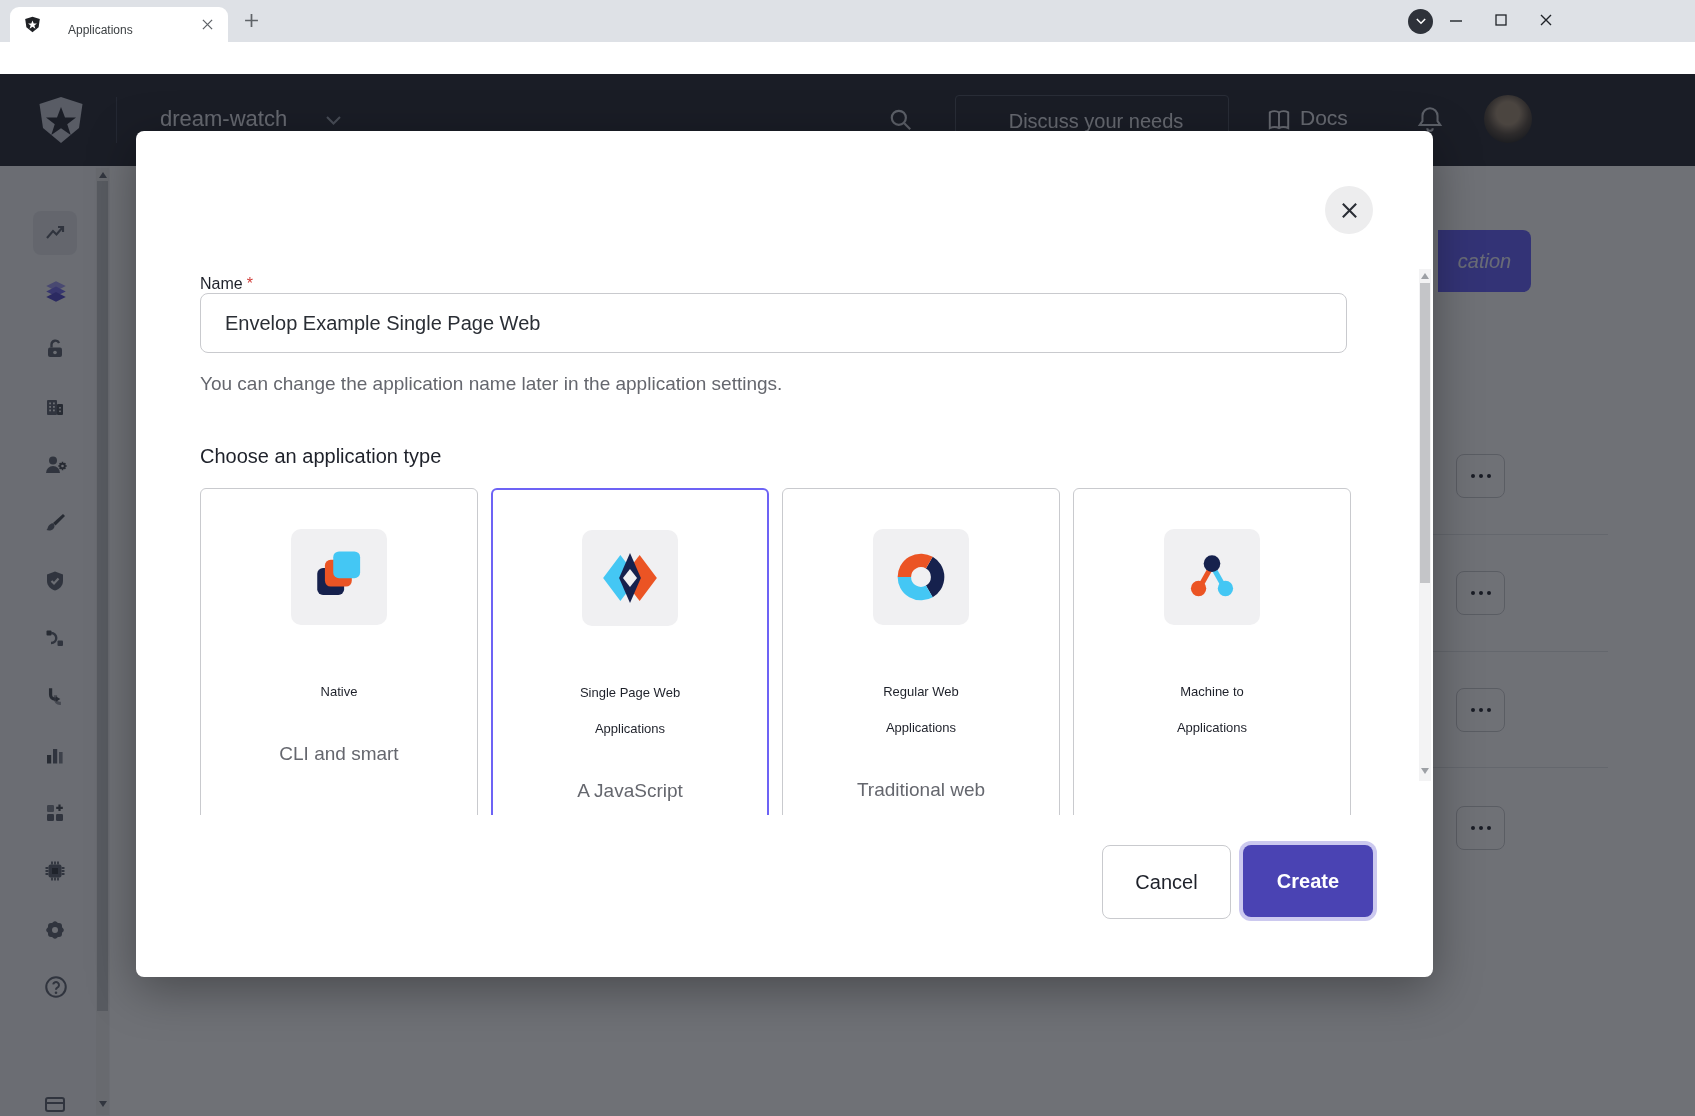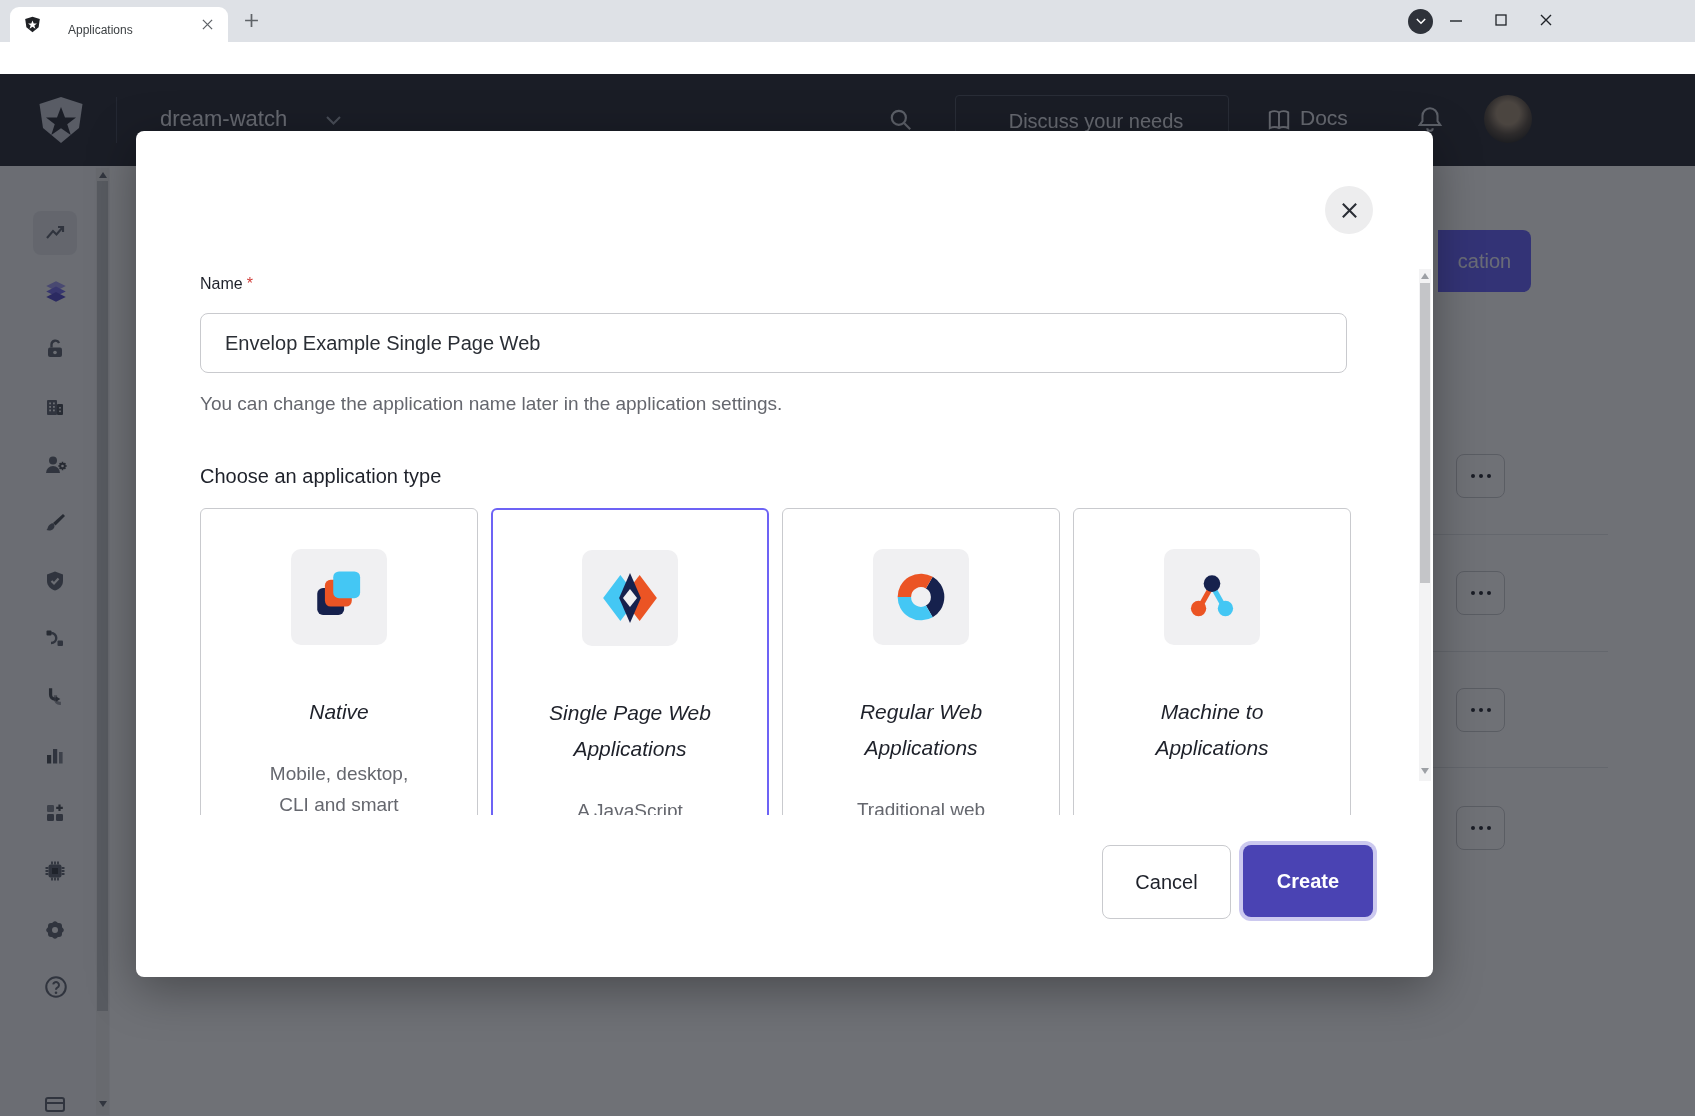--- a/index.html
+++ b/index.html
@@ -33,41 +33,41 @@
   .discuss-btn{left:955px;top:21px;width:264px;height:50px;border:1px solid #474c59;border-radius:4px;display:flex;align-items:center;justify-content:center;color:#e7e9f0;font-size:20px;padding-left:8px;}
   .hdr-avatar{left:1484px;top:21px;width:48px;height:48px;border-radius:50%;background:radial-gradient(circle at 50% 38%,#a08b72 0 30%,#54483c 55%,#23211f 80%);}
   #sidebar{left:0;top:92px;width:110px;height:950px;background:#f3f4f6;}
   .sb-icon{left:43px;width:24px;height:24px;}
   .sb-box{left:33px;width:44px;height:44px;background:#e2e3e8;border-radius:8px;}
   .sb-scroll{left:96px;top:94px;width:13px;height:947px;background:#eceded;}
   .sb-thumb{left:1px;top:13px;width:11px;height:830px;background:#c3c4c8;}
   .tri-up{width:0;height:0;border-left:4px solid transparent;border-right:4px solid transparent;border-bottom:6px solid #5f6470;margin:4px auto 0;}
   .tri-dn{width:0;height:0;border-left:4px solid transparent;border-right:4px solid transparent;border-top:6px solid #5f6470;margin:3px auto 0;}
   #main-bg{left:110px;top:92px;width:1585px;height:950px;background:#fff;}
-  .cation-btn{left:1438px;top:156px;width:93px;height:62px;background:#635dff;border-radius:0 8px 8px 0;display:flex;align-items:center;justify-content:center;color:#eef0ff;font-size:20px;font-weight:500;}
+  .cation-btn{left:1438px;top:156px;width:93px;height:62px;background:#635dff;border-radius:0 8px 8px 0;display:flex;align-items:center;justify-content:center;color:#eef0ff;font-size:20px;font-weight:500;font-style:italic;}
   .row-menu{left:1456px;width:47px;height:42px;border:1px solid #c9cace;border-radius:8px;background:#fff;display:flex;align-items:center;justify-content:center;gap:4px;}
   .row-menu i{width:4px;height:4px;border-radius:50%;background:#1e212a;display:block;}
   .row-sep{left:1433px;width:175px;height:1px;background:#e3e4e7;}
   #dim{left:0;top:0;width:1695px;height:1042px;background:rgba(23,26,34,0.62);z-index:5;}
 
   
   #modal{left:136px;top:57px;width:1297px;height:846px;background:#fff;border-radius:8px;z-index:10;box-shadow:0 12px 48px rgba(0,0,0,.35);}
   .m-title{left:64px;top:48px;font-size:31px;font-weight:700;color:#1e212a;letter-spacing:-.3px;}
   .m-close{left:1189px;top:55px;width:48px;height:48px;border-radius:50%;background:#ededee;display:flex;align-items:center;justify-content:center;cursor:pointer;}
   .m-body{left:0;top:118px;width:1297px;height:566px;overflow:hidden;padding:0 64px;box-sizing:border-box;}
   .name-label{margin-top:26px;font-size:16px;font-weight:500;color:#1e212a;}
   .req{color:#d03c38;margin-left:4px;}
-  .name-input{margin-top:20px;width:1147px;height:60px;border:1px solid #c9cace;border-radius:8px;padding:0 24px;font-size:20px;color:#2a2e35;font-family:"Liberation Sans","DejaVu Sans",sans-serif;box-sizing:border-box;display:block;}
+  .name-input{width:1147px;height:60px;border:1px solid #c9cace;border-radius:8px;padding:0 24px;font-size:20px;color:#2a2e35;font-family:"Liberation Sans","DejaVu Sans",sans-serif;box-sizing:border-box;display:block;}
   .helper{margin-top:20px;font-size:19px;color:#65676e;}
   .choose{margin-top:50px;font-size:20px;color:#1e212a;}
   .cards{margin-top:20px;display:flex;gap:13px;align-items:stretch;}
   .card{width:278px;min-height:400px;border:1px solid #c9cace;border-radius:6px;background:#fff;box-sizing:border-box;cursor:pointer;}
   .card.sel{border:2px solid #6d63f5;}
   .tile{width:96px;height:96px;border-radius:10px;background:#f0f0f2;margin:40px auto 0;display:flex;align-items:center;justify-content:center;}
-  .card-title{margin-top:49px;text-align:center;font-size:21px;line-height:36px;color:#1e212a;font-style:italic;}
+  .card-title{margin-top:49px;text-align:center;font-size:13px;line-height:36px;color:#1e212a;}
   .card-desc{margin-top:28px;text-align:center;font-size:19px;line-height:31px;color:#65676e;}
   .m-scroll{left:1283px;top:138px;width:12px;height:512px;background:#f3f3f4;}
   .m-thumb{left:1px;top:14px;width:10px;height:300px;background:#c4c5c8;}
   .m-cancel{left:966px;top:714px;width:127px;height:72px;border:1px solid #c9cace;border-radius:8px;background:#fff;font-size:20px;color:#1e212a;display:flex;align-items:center;justify-content:center;cursor:pointer;}
   .m-create{left:1107px;top:714px;width:130px;height:72px;border:none;border-radius:8px;background:#4a43b3;box-shadow:0 0 0 4px #ccc9ef;font-size:20px;font-weight:600;color:#fff;display:flex;align-items:center;justify-content:center;cursor:pointer;}
 </style>
 </head>
 <body>
 
 <div class="abs" id="tabstrip">
@@ -441,21 +441,20 @@
                 <rect x="28" y="23" width="42" height="42" rx="9" fill="#eb5424"></rect>
                 <rect x="41" y="10" width="42" height="42" rx="9" fill="#44c7f4"></rect>
               </svg>
           </div>
           <div class="card-title">
             <div>Native</div>
               <div></div>
               <div></div>
           </div>
           <div class="card-desc">
-            <div>Mobile, desktop,</div>
               <div>CLI and smart</div>
           </div>
         </div>
 
         <div class="card sel">
           <div class="tile">
             <svg width="64" height="64" viewBox="0 0 100 100">
                 <polygon points="35,14 62,50 35,86 8,50" fill="#44c7f4"></polygon>
                 <polygon points="65,14 92,50 65,86 38,50" fill="#eb5424"></polygon>
                 <polygon points="50,11 67,50 50,89 33,50" fill="#16214d"></polygon>

